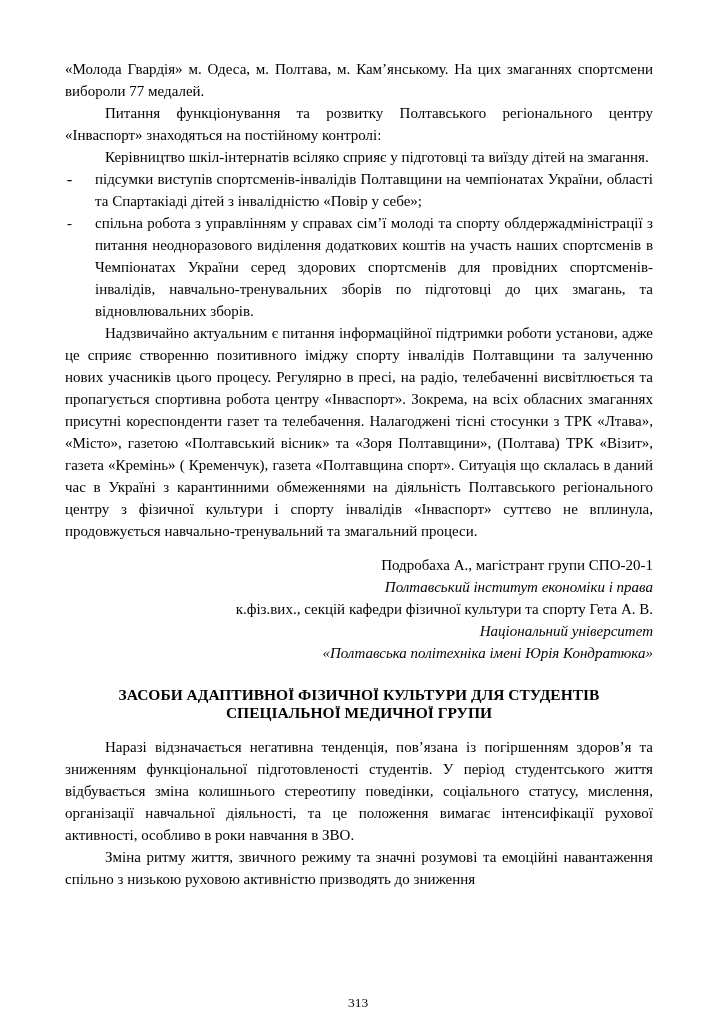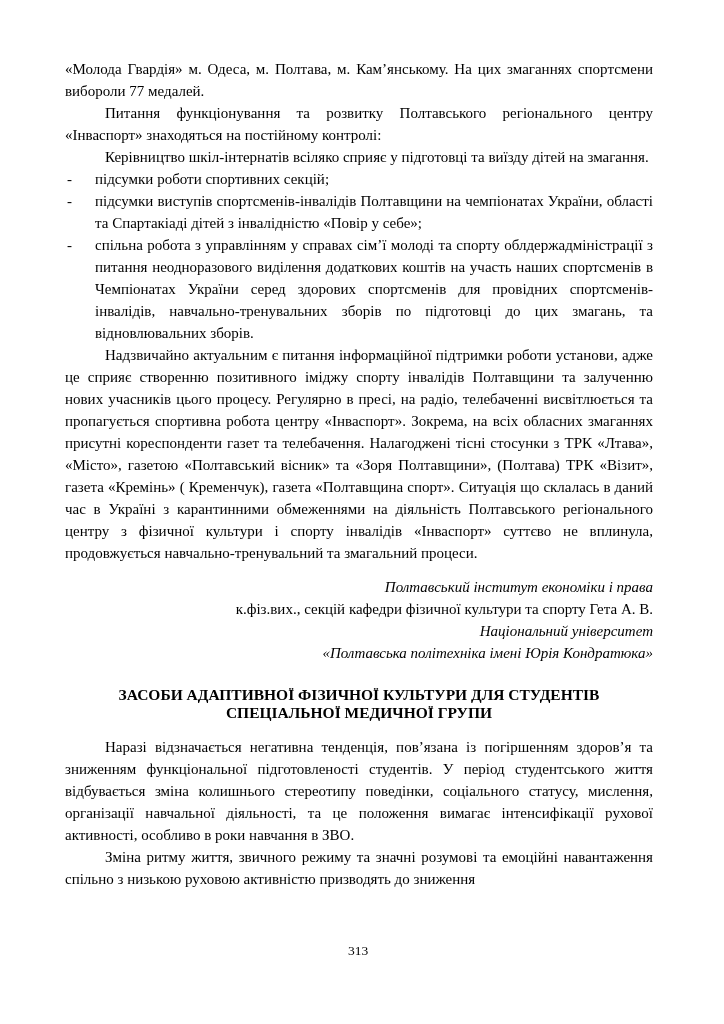--- a/index.html
+++ b/index.html
@@ -56,55 +56,55 @@
     margin: 22px 0 14px 0;
     text-align: center;
     font-weight: bold;
     font-size: 15.5px;
     line-height: 18px;
   }
   .page-number {
     position: absolute;
     left: 0;
     right: 0;
-    top: 940px;
+    top: 992px;
     text-align: center;
     font-size: 13.5px;
     font-family: Liberation Serif, serif;
   }
 </style>
 </head>
 <body>
 
 <div class="page">
 
   <p class="para">«Молода Гвардія» м. Одеса, м. Полтава, м. Кам’янському. На цих змаганнях спортсмени вибороли 77 медалей.</p>
 
   <p class="para indent">Питання функціонування та розвитку Полтавського регіонального центру «Інваспорт» знаходяться на постійному контролі:</p>
 
   <p class="para indent">Керівництво шкіл-інтернатів всіляко сприяє у підготовці та виїзду дітей на змагання.</p>
 
   <ul class="bullet-list">
     <li class="bullet-item">
       <span class="bullet-marker">-</span>
-      <span>підсумки роботи спортивних секцій;</span>
     </li>
     <li class="bullet-item">
       <span class="bullet-marker">-</span>
       <span>підсумки виступів спортсменів-інвалідів Полтавщини на чемпіонатах України, області та Спартакіаді дітей з інвалідністю «Повір у себе»;</span>
     </li>
     <li class="bullet-item">
       <span class="bullet-marker">-</span>
       <span>спільна робота з управлінням у справах сім’ї молоді та спорту облдержадміністрації з питання неодноразового виділення додаткових коштів на участь наших спортсменів  в Чемпіонатах України серед здорових спортсменів для провідних спортсменів-інвалідів, навчально-тренувальних зборів по підготовці до цих змагань, та  відновлювальних зборів.</span>
     </li>
   </ul>
 
   <p class="para indent">Надзвичайно актуальним є питання інформаційної підтримки роботи установи, адже це сприяє створенню позитивного іміджу спорту інвалідів Полтавщини та залученню нових учасників цього процесу. Регулярно в пресі, на радіо, телебаченні  висвітлюється та пропагується спортивна робота центру «Інваспорт». Зокрема, на всіх обласних змаганнях присутні кореспонденти газет та телебачення. Налагоджені тісні стосунки з ТРК «Лтава», «Місто», газетою «Полтавський вісник» та «Зоря Полтавщини», (Полтава) ТРК «Візит», газета «Кремінь» ( Кременчук), газета «Полтавщина спорт». Ситуація що склалась в даний час в Україні з карантинними обмеженнями на діяльність Полтавського регіонального центру з фізичної культури і спорту інвалідів «Інваспорт» суттєво не вплинула, продовжується навчально-тренувальний та змагальний процеси.</p>
 
   <div class="author-block">
+    <p class="author-line">Подробаха А., магістрант групи СПО-20-1</p>
     <p class="author-line italic">Полтавський інститут економіки і права</p>
     <p class="author-line">к.фіз.вих., секцій кафедри фізичної культури та спорту Гета А. В.</p>
     <p class="author-line italic">Національний університет</p>
     <p class="author-line italic">«Полтавська політехніка імені Юрія Кондратюка»</p>
   </div>
 
   <h1 class="section-heading">ЗАСОБИ АДАПТИВНОЇ ФІЗИЧНОЇ КУЛЬТУРИ ДЛЯ СТУДЕНТІВ СПЕЦІАЛЬНОЇ МЕДИЧНОЇ ГРУПИ</h1>
 
   <p class="para indent">Наразі відзначається негативна тенденція, пов’язана із погіршенням здоров’я та зниженням функціональної підготовленості студентів. У період студентського життя відбувається зміна колишнього стереотипу поведінки, соціального статусу, мислення, організації навчальної діяльності, та це положення вимагає інтенсифікації рухової активності, особливо в роки навчання в ЗВО.</p>
 

